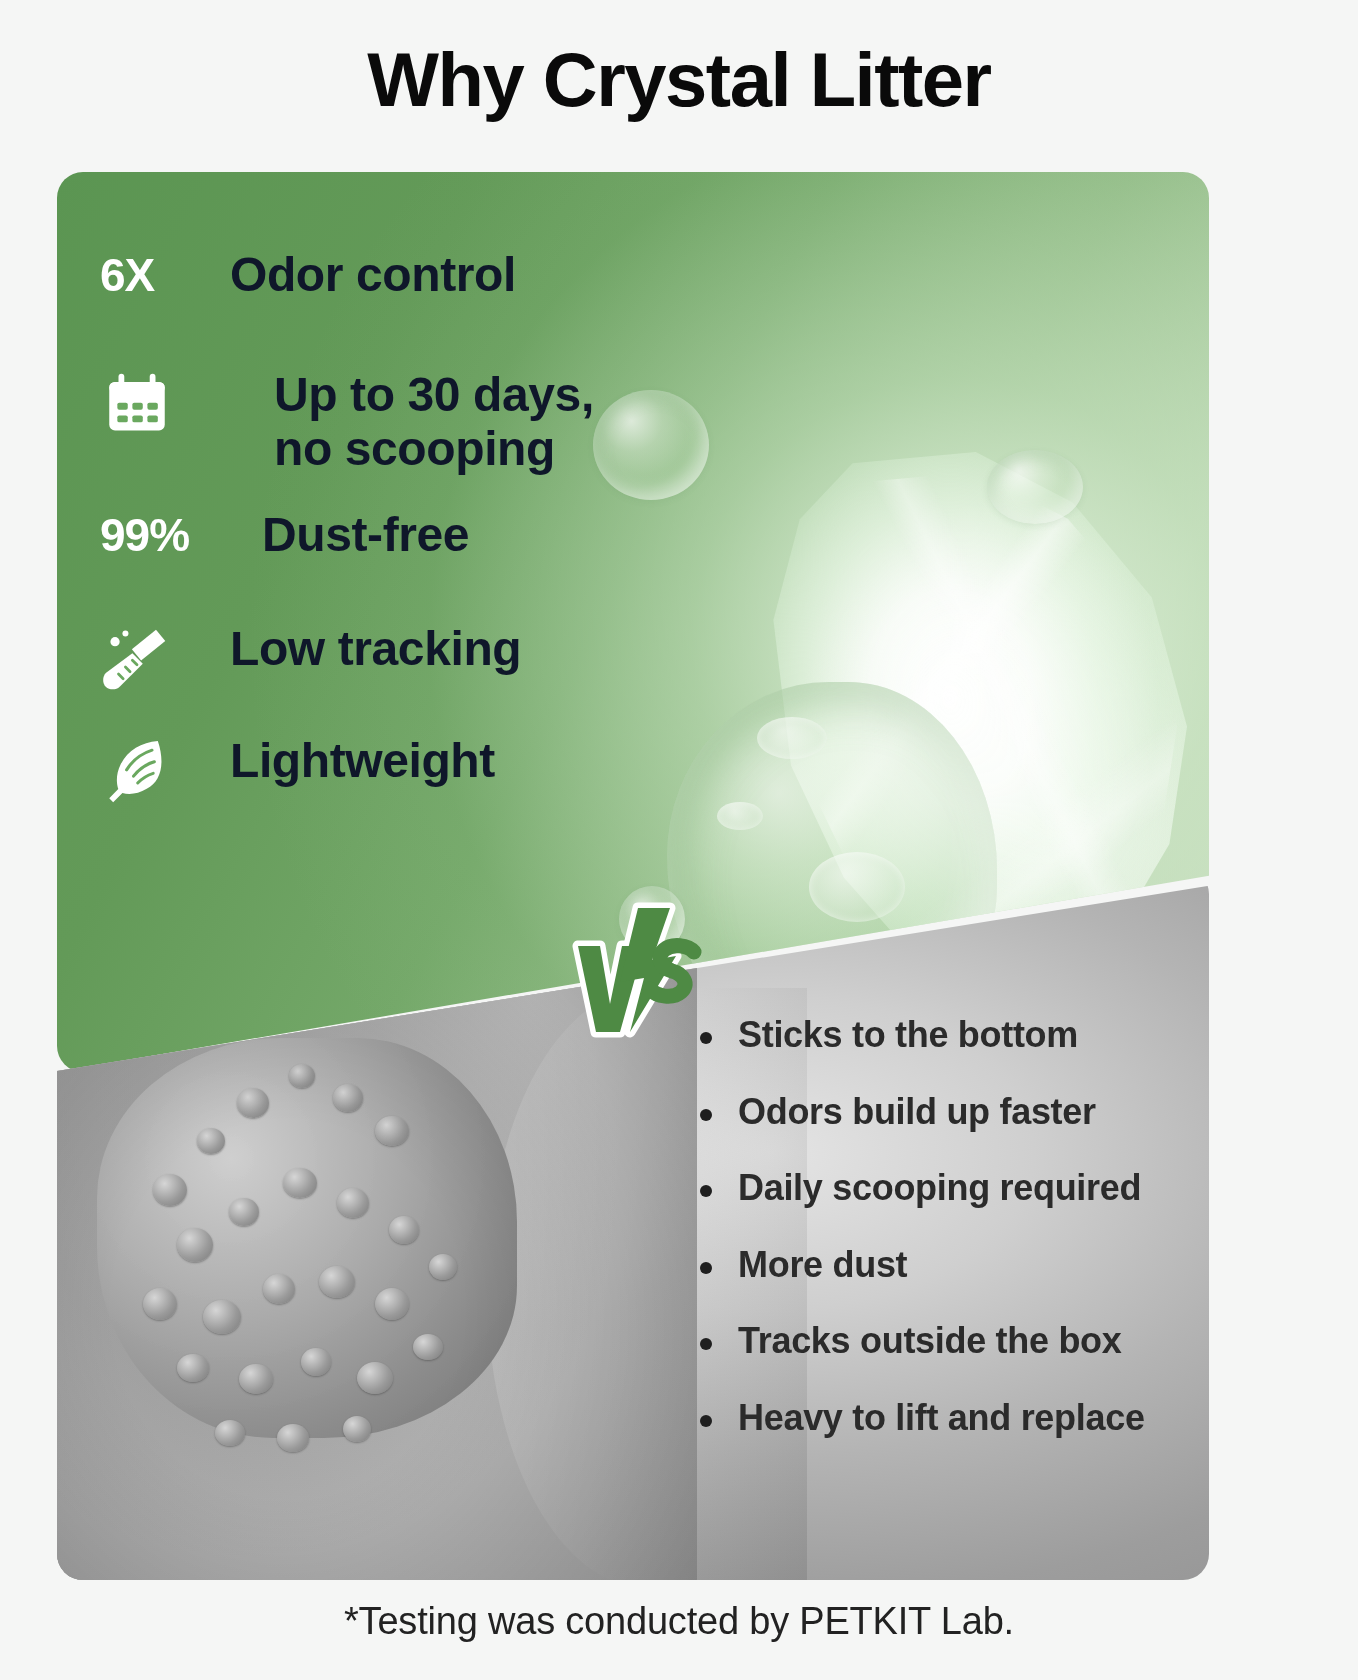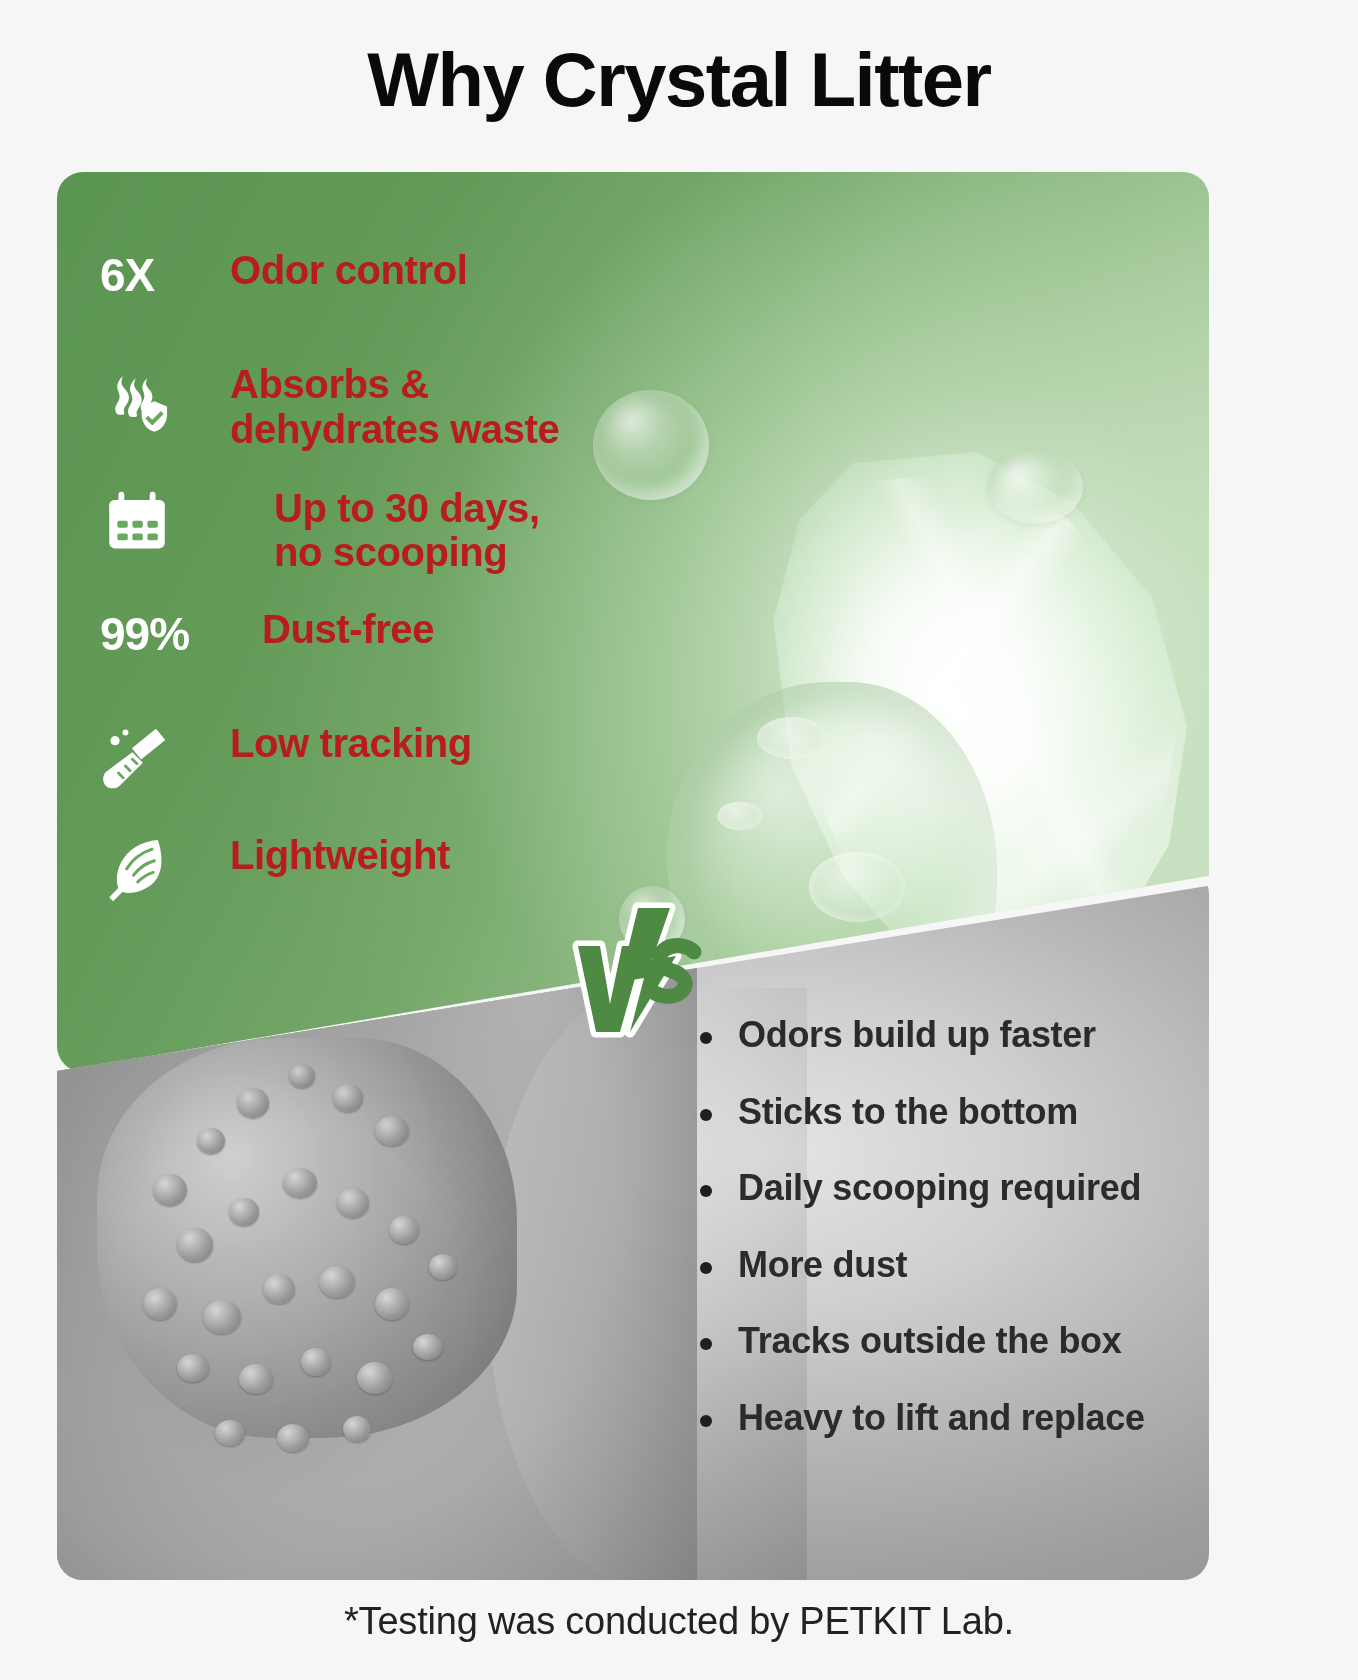--- a/index.html
+++ b/index.html
@@ -80,21 +80,21 @@
 
   
   .features { position:absolute; left:100px; top:248px; width:520px; }
   .frow { display:flex; align-items:flex-start; min-height:86px; margin-bottom:10px; }
   .frow .fbadge {
     width:130px; flex:0 0 130px; display:flex; align-items:center;
     color:#fff; font-weight:bold; font-size:46px; letter-spacing:-1px;
   }
   .frow .ficon { width:130px; flex:0 0 130px; display:flex; align-items:center; }
   .frow .flabel {
-    color:#b91c1c; font-size:40px; font-weight:600; line-height:1.12;
+    color:#0f172a; font-size:48px; font-weight:600; line-height:1.12;
     letter-spacing:-0.4px; white-space:pre-line;
   }
   .r1 { margin-top:0; }
   .r2 { margin-top:28px; }
   .r3 { margin-top:34px;gap:44px; }
   .r4 { margin-top:32px;gap:32px; }
   .r5 { margin-top:26px; }
   .r6 { margin-top:28px; }
   svg.ico { display:block; }
 
@@ -181,33 +181,20 @@
     <div class="bubble b4"></div>
   </div>
 
   <div class="features">
 
     <div class="frow r1">
       <div class="fbadge">6X</div>
       <div class="flabel">Odor control</div>
     </div>
 
-    <div class="frow r2">
-      <div class="ficon">
-        <svg class="ico" width="74" height="74" viewBox="0 0 64 64" fill="#ffffff">
-          <path d="M14 44c-3-6 3-9 3-14s-4-7-1-13c1.6-3.2 4-5 4-5s-2.4 4.4-1 7.6C21 24 25 25 25 31c0 6-6 8-4 13 .7 1.8-5.5 2.6-7 0z"></path>
-          <path d="M25 46c-3-6 3-9 3-14s-4-7-1-13c1.6-3.2 4-5 4-5s-2.4 4.4-1 7.6C32 26 36 27 36 33c0 6-6 8-4 13 .7 1.8-5.5 2.6-7 0z"></path>
-          <path d="M36 42c-2.6-5.4 2.4-8 2.4-12.4 0-4.4-3.4-6.2-.8-11.4 1.3-2.7 3.4-4.2 3.4-4.2s-2 3.7-.8 6.4c1.7 3.8 5.1 4.6 5.1 9.8 0 2.2-.8 3.8-1.7 5.2l-7.6 6.6z"></path>
-          <path d="M47 34l11 4.4v7.2c0 6.9-4.6 13-11 14.8-6.4-1.8-11-7.9-11-14.8v-7.2L47 34z"></path>
-          <path d="M41.6 46.4l3.6 3.6 7.4-7.6 2.4 2.5-9.8 10.1-6-6.1z" fill="#6aa85f"></path>
-        </svg>
-      </div>
-      <div class="flabel">Absorbs &amp;
-dehydrates waste</div>
-    </div>
 
     <div class="frow r3">
       <div class="ficon">
         <svg class="ico" width="74" height="74" viewBox="0 0 64 64" fill="#ffffff">
           <rect x="8" y="12" width="48" height="42" rx="5"></rect>
           <rect x="16" y="5" width="5" height="12" rx="2.5"></rect>
           <rect x="43" y="5" width="5" height="12" rx="2.5"></rect>
           <rect x="8" y="12" width="48" height="10" rx="5" fill="#ffffff"></rect>
           <g fill="#6aa85f">
             <rect x="15" y="30" width="9" height="6" rx="1.6"></rect>
@@ -284,25 +271,25 @@
       <div class="granule" style="left:158px; top:552px; width:30px; height:26px;"></div>
       <div class="granule" style="left:220px; top:556px; width:32px; height:28px;"></div>
       <div class="granule" style="left:286px; top:548px; width:28px; height:26px;"></div>
       <div class="photo-shadow"></div>
     </div>
   </div>
 
   <div class="cons">
     <div class="con-item">
       <span class="dot"></span>
+      <span>Sticks to the bottom</span>
+    </div>
+    <div class="con-item">
+      <span class="dot"></span>
       <span>Odors build up faster</span>
-    </div>
-    <div class="con-item">
-      <span class="dot"></span>
-      <span>Sticks to the bottom</span>
     </div>
     <div class="con-item">
       <span class="dot"></span>
       <span>Daily scooping required</span>
     </div>
     <div class="con-item">
       <span class="dot"></span>
       <span>More dust</span>
     </div>
     <div class="con-item">

